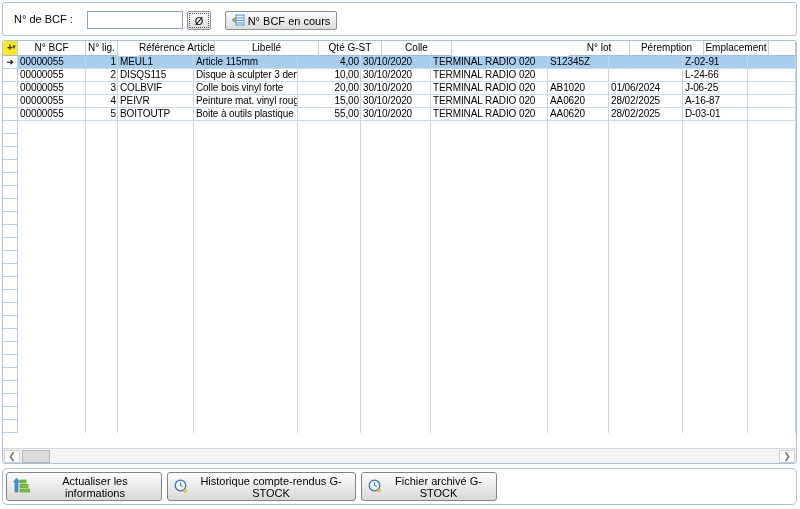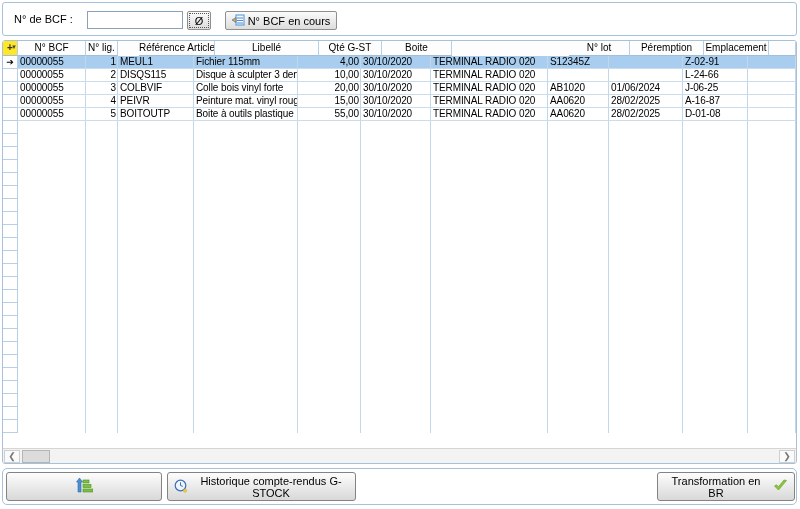--- a/index.html
+++ b/index.html
@@ -88,34 +88,34 @@
     <div id="grid-header">
       <div id="corner-cell" class="hcell" style="width: 15px;">
         <span>+</span>
         <span class="caret">▼</span>
       </div>
     <div class="hcell" style="width: 68px;">N° BCF</div>
         <div class="hcell" style="width: 32px;">N° lig.</div>
         <div class="hcell" style="width: 76px; margin-left: 21px;">Référence Article</div>
         <div class="hcell" style="width: 104px;">Libellé</div>
         <div class="hcell" style="width: 63px;">Qté G-ST</div>
-        <div class="hcell" style="width: 70px;">Boite</div>
+        <div class="hcell" style="width: 70px;">Colle</div>
         <div class="hcell" style="width: 117px; margin-top: 36px;">Opérateur</div>
         <div class="hcell" style="width: 61px;">N° lot</div>
         <div class="hcell" style="width: 74px;">Péremption</div>
         <div class="hcell" style="width: 65px;">Emplacement</div>
         <div class="hcell" style="flex: 1 1 0%;"></div>
       </div>
     <div id="grid-body">
         <div class="grow filled sel">
           <div class="selcell">➔</div>
           <div class="cell al" style="width: 68px;">00000055</div>
           <div class="cell ar" style="width: 32px;">1</div>
           <div class="cell al" style="width: 76px;">MEUL1</div>
-          <div class="cell al" style="width: 104px;">Fichier 115mm</div>
+          <div class="cell al" style="width: 104px;">Article 115mm</div>
           <div class="cell ar" style="width: 63px;">4,00</div>
           <div class="cell al" style="width: 70px;">30/10/2020</div>
           <div class="cell al" style="width: 117px;">TERMINAL RADIO 020</div>
           <div class="cell al" style="width: 61px;">S12345Z</div>
           <div class="cell al" style="width: 74px;"></div>
           <div class="cell al" style="width: 65px;">Z-02-91</div>
           <div class="cell al" style="flex: 1 1 0%;"></div>
         </div>
         <div class="grow filled">
           <div class="selcell"></div>
@@ -163,21 +163,21 @@
           <div class="selcell"></div>
           <div class="cell al" style="width: 68px;">00000055</div>
           <div class="cell ar" style="width: 32px;">5</div>
           <div class="cell al" style="width: 76px;">BOITOUTP</div>
           <div class="cell al" style="width: 104px;">Boite à outils plastique</div>
           <div class="cell ar" style="width: 63px;">55,00</div>
           <div class="cell al" style="width: 70px;">30/10/2020</div>
           <div class="cell al" style="width: 117px;">TERMINAL RADIO 020</div>
           <div class="cell al" style="width: 61px;">AA0620</div>
           <div class="cell al" style="width: 74px;">28/02/2025</div>
-          <div class="cell al" style="width: 65px;">D-01-08</div>
+          <div class="cell al" style="width: 65px;">D-03-01</div>
           <div class="cell al" style="flex: 1 1 0%;"></div>
         </div>
         <div class="grow">
           <div class="selcell"></div>
           <div class="cell al" style="width: 68px;"></div>
           <div class="cell ar" style="width: 32px;"></div>
           <div class="cell al" style="width: 76px;"></div>
           <div class="cell al" style="width: 104px;"></div>
           <div class="cell ar" style="width: 63px;"></div>
           <div class="cell al" style="width: 70px;"></div>
@@ -520,35 +520,39 @@
   <div id="footer" class="panel">
     <button id="btn-actualiser" class="fbtn">
       <span class="icon">
         <svg width="17" height="17" viewBox="0 0 17 17">
           <path d="M3.5 1 L6.5 5 L5 5 L5 15 L2 15 L2 5 L0.5 5 Z" fill="#4d8fd1" stroke="#2e6da4" stroke-width="0.6"></path>
           <rect x="7" y="3" width="6" height="3" fill="#7ac143" stroke="#4e8f1f" stroke-width="0.6"></rect>
           <rect x="7" y="7.5" width="8" height="3" fill="#7ac143" stroke="#4e8f1f" stroke-width="0.6"></rect>
           <rect x="7" y="12" width="10" height="3" fill="#7ac143" stroke="#4e8f1f" stroke-width="0.6"></rect>
         </svg>
       </span>
+      <span>Actualiser les informations</span>
     </button>
     <button id="btn-historique" class="fbtn">
       <span class="icon">
         <svg width="14" height="14" viewBox="0 0 14 14">
           <circle cx="6.5" cy="6.5" r="5.3" fill="#eef4fc" stroke="#3c6eb4" stroke-width="1.2"></circle>
           <line x1="6.5" y1="6.5" x2="6.5" y2="3.4" stroke="#3c6eb4" stroke-width="1"></line>
           <line x1="6.5" y1="6.5" x2="8.8" y2="7.4" stroke="#3c6eb4" stroke-width="1"></line>
           <circle cx="11" cy="11.6" r="1.7" fill="#f2c94c" stroke="#c9a227" stroke-width="0.5"></circle>
         </svg>
       </span>
       <span>Historique compte-rendus G-STOCK</span>
     </button>
-    <button id="btn-transformation" class="fbtn">
-      <span>Transformation en BR</span>
+    <button id="btn-fichier" class="fbtn">
       <span class="icon">
-        <svg width="15" height="13" viewBox="0 0 15 13">
-          <path d="M1.5 7 L5.5 11 L13.5 1.5 L11 1 L5.5 7.8 L3.5 5.8 Z" fill="#8cc63f" stroke="#6da32c" stroke-width="0.7" stroke-linejoin="round"></path>
+        <svg width="14" height="14" viewBox="0 0 14 14">
+          <circle cx="6.5" cy="6.5" r="5.3" fill="#eef4fc" stroke="#3c6eb4" stroke-width="1.2"></circle>
+          <line x1="6.5" y1="6.5" x2="6.5" y2="3.4" stroke="#3c6eb4" stroke-width="1"></line>
+          <line x1="6.5" y1="6.5" x2="8.8" y2="7.4" stroke="#3c6eb4" stroke-width="1"></line>
+          <circle cx="11" cy="11.6" r="1.7" fill="#f2c94c" stroke="#c9a227" stroke-width="0.5"></circle>
         </svg>
       </span>
+      <span>Fichier archivé G-STOCK</span>
     </button>
   </div>
 
 </div>
 
 </body></html>

